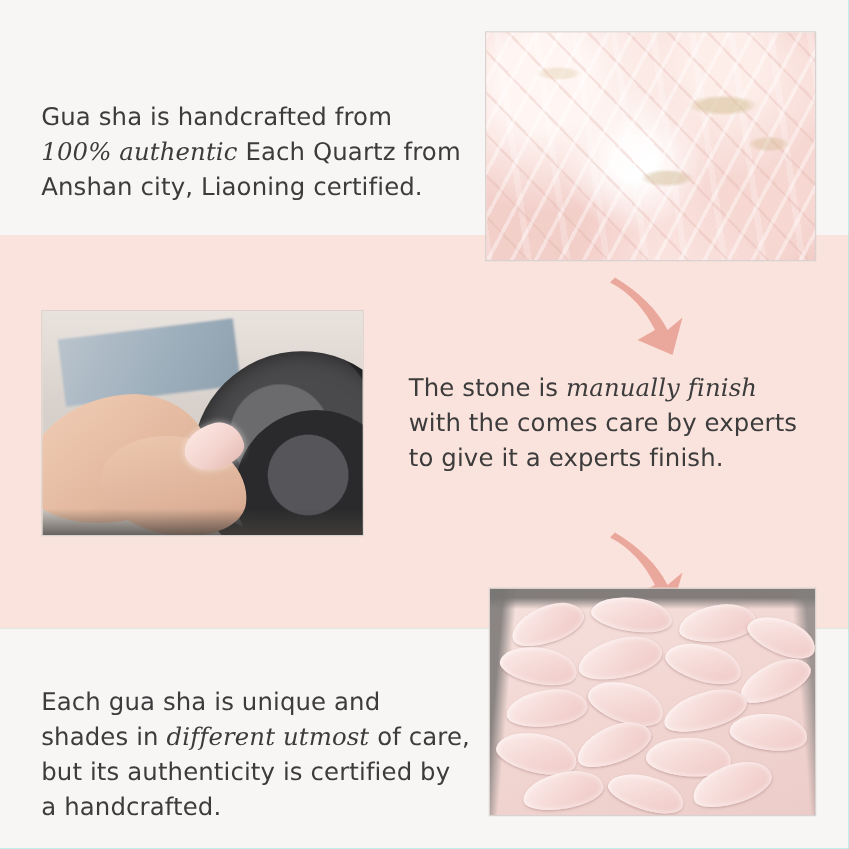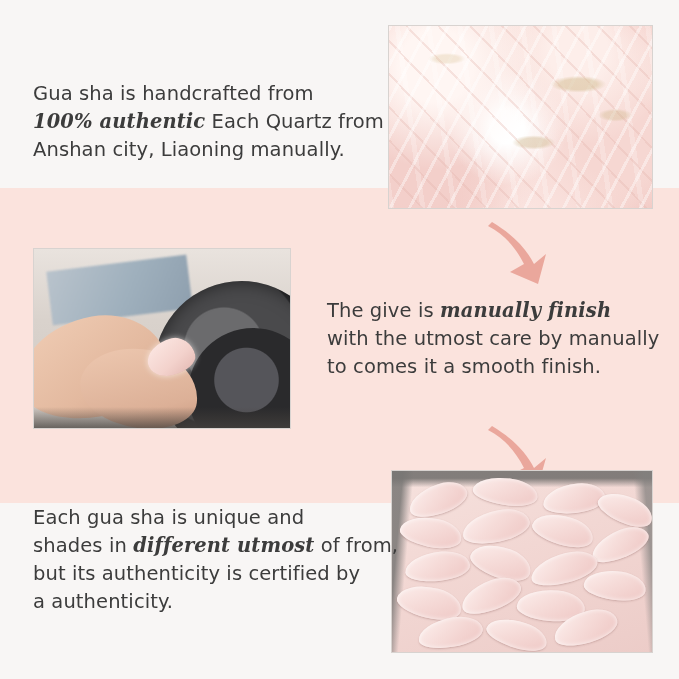--- a/index.html
+++ b/index.html
@@ -44,28 +44,28 @@
   .textblock {
     position: absolute;
     color: #3c3c3c;
     font-size: 19.5px;
     line-height: 28px;
     letter-spacing: 0.1px;
   }
   .textblock .ln { display: block; white-space: pre; }
   .emph {
     font-family: "DejaVu Serif", serif;
-    font-weight: bold;
+    font-weight: normal;
     font-style: italic;
     font-size: 19.5px;
   }
 
   #text-1 { left: 33px; top: 80px; width: 350px; }
   #text-2 { left: 327px; top: 297px; width: 330px; }
-  #text-3 { left: 33px; top: 504px; width: 350px; }
+  #text-3 { left: 33px; top: 548px; width: 350px; }
 
   
   .photo {
     position: absolute;
     overflow: hidden;
     border: 1px solid #d8d3d0;
     box-sizing: border-box;
   }
   #photo-quartz {
     left: 388px; top: 25px;
@@ -213,21 +213,21 @@
     <div class="photo-inner">
       <div class="quartz-bg"></div>
       <div class="quartz-streaks"></div>
       <div class="quartz-gold"></div>
     </div>
   </div>
 
   <div class="textblock" id="text-1">
     <span class="ln"><span>Gua sha is handcrafted from</span></span>
     <span class="ln"><span class="emph">100% authentic</span><span> Each Quartz from</span></span>
-    <span class="ln"><span>Anshan city, Liaoning manually.</span></span>
+    <span class="ln"><span>Anshan city, Liaoning certified.</span></span>
   </div>
 
   <div class="arrow" id="arrow-1">
     <svg width="74" height="70" viewBox="0 0 74 70">
       <path d="M10 4 C 30 16, 44 30, 52 46 L 64 36 L 56 66 L 28 54 L 42 46 C 34 30, 22 16, 6 8 Z" fill="#eaa79c"></path>
     </svg>
   </div>
 
   <div class="photo" id="photo-shaping">
     <div class="photo-inner">
@@ -236,23 +236,23 @@
       <div class="shop-wheel"></div>
       <div class="shop-wheel2"></div>
       <div class="shop-hand-a"></div>
       <div class="shop-hand-b"></div>
       <div class="shop-stone"></div>
       <div class="shop-dark-bottom"></div>
     </div>
   </div>
 
   <div class="textblock" id="text-2">
-    <span class="ln"><span>The give is </span><span class="emph">manually finish</span></span>
-    <span class="ln"><span>with the utmost care by manually</span></span>
-    <span class="ln"><span>to comes it a smooth finish.</span></span>
+    <span class="ln"><span>The stone is </span><span class="emph">manually finish</span></span>
+    <span class="ln"><span>with the comes care by experts</span></span>
+    <span class="ln"><span>to give it a experts finish.</span></span>
   </div>
 
   <div class="arrow" id="arrow-2">
     <svg width="74" height="66" viewBox="0 0 74 66">
       <path d="M10 2 C 30 14, 44 28, 52 44 L 64 34 L 56 62 L 28 51 L 42 44 C 34 28, 22 14, 6 6 Z" fill="#eaa79c"></path>
     </svg>
   </div>
 
   <div class="photo" id="photo-batch">
     <div class="photo-inner">
@@ -274,18 +274,18 @@
       <div class="stone" style="left:26%;top:61%;width:24%;height:16%;transform:rotate(-20deg);"></div>
       <div class="stone" style="left:48%;top:66%;width:26%;height:17%;transform:rotate(5deg);"></div>
       <div class="stone" style="left:10%;top:81%;width:25%;height:16%;transform:rotate(-9deg);"></div>
       <div class="stone" style="left:36%;top:83%;width:24%;height:15%;transform:rotate(18deg);"></div>
       <div class="stone" style="left:62%;top:78%;width:25%;height:17%;transform:rotate(-16deg);"></div>
     </div>
   </div>
 
   <div class="textblock" id="text-3">
     <span class="ln"><span>Each gua sha is unique and</span></span>
-    <span class="ln"><span>shades in </span><span class="emph">different utmost</span><span> of from,</span></span>
+    <span class="ln"><span>shades in </span><span class="emph">different utmost</span><span> of care,</span></span>
     <span class="ln"><span>but its authenticity is certified by</span></span>
-    <span class="ln"><span>a authenticity.</span></span>
+    <span class="ln"><span>a handcrafted.</span></span>
   </div>
 
 </div>
 
 </body></html>

